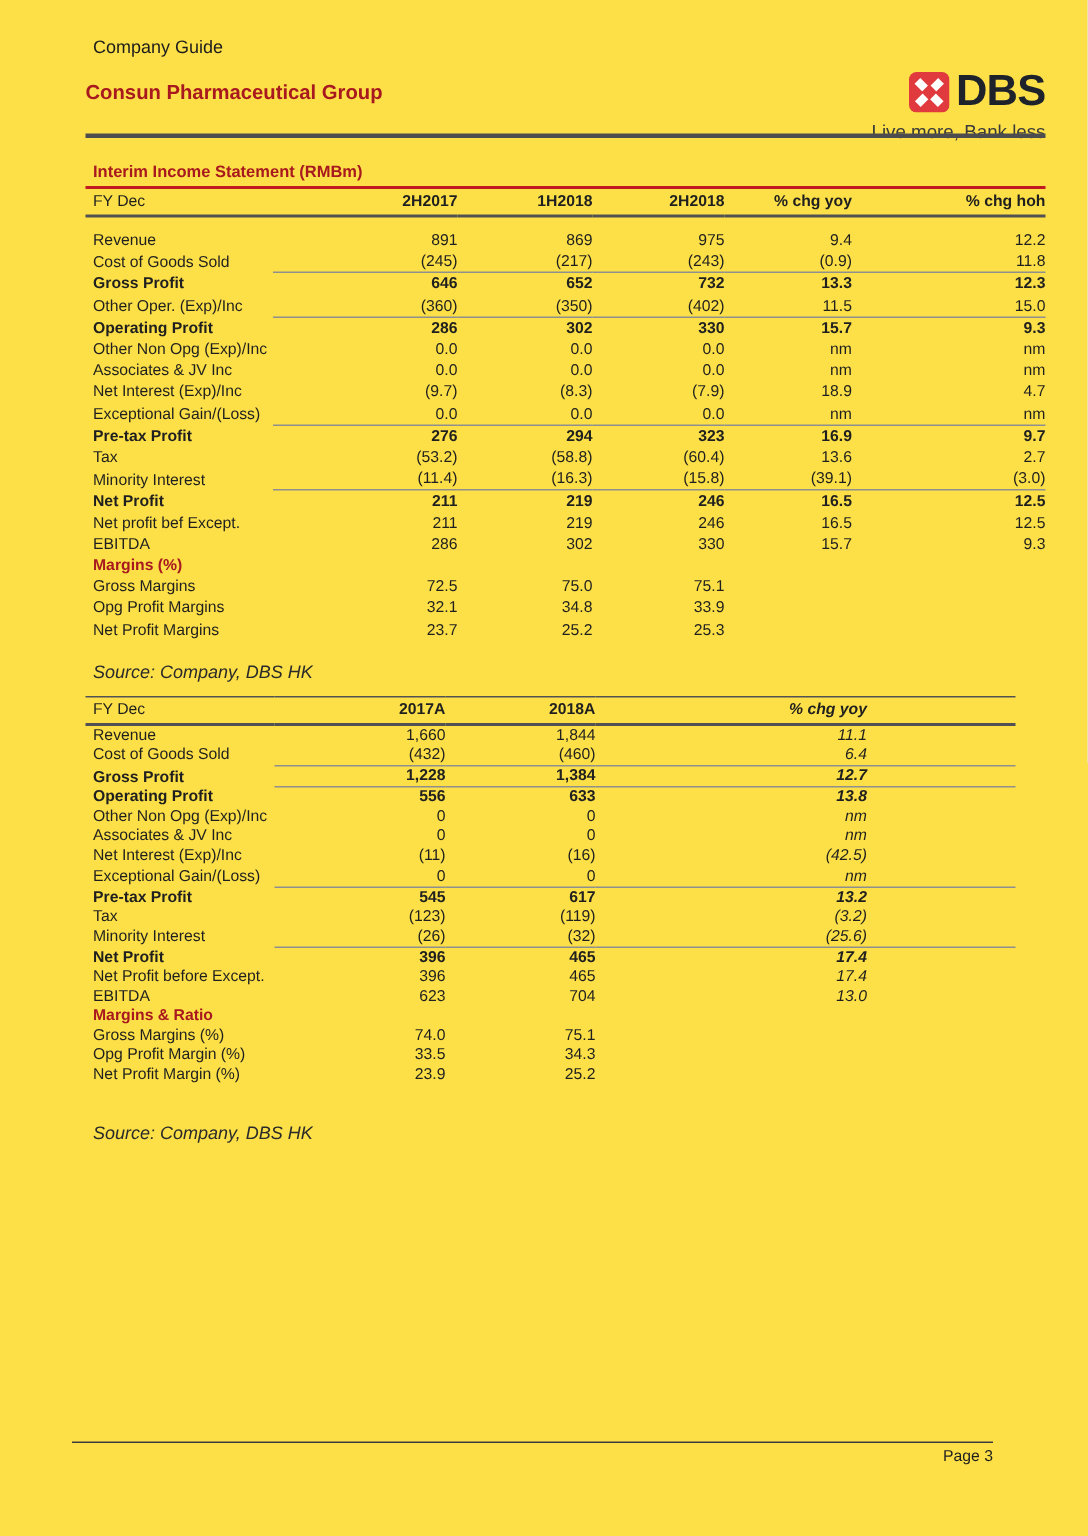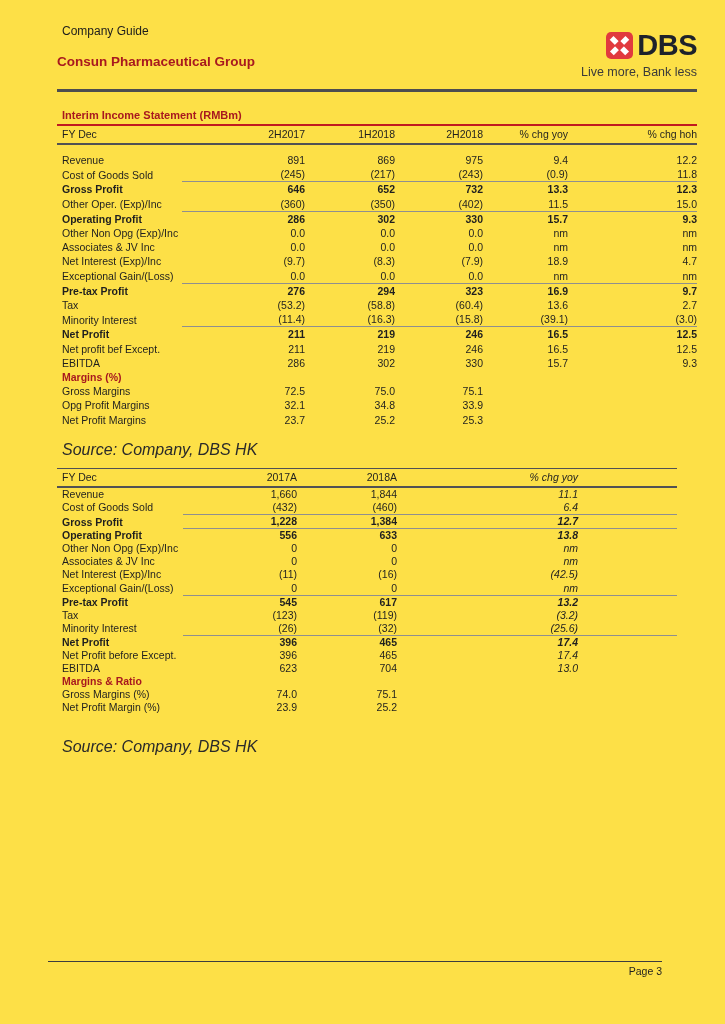--- a/index.html
+++ b/index.html
@@ -10,21 +10,21 @@
     font-family:"Liberation Sans", sans-serif;
     overflow:hidden;
   }
   
   .header { position:absolute; top:24px; left:57px; width:640px; }
   .eyebrow { font-size:12px; color:#1c1c1c; padding-left:5px; }
   .company-title {
     margin-top:16px; font-size:13.5px; font-weight:700;
     color:var(--accent-red,#a8191f);
   }
-  .brand-block { position:absolute; top:8px; right:0; text-align:left; }
+  .brand-block { position:absolute; top:24px; right:0; text-align:left; }
   .brand-row { display:flex; align-items:center; justify-content:flex-end; gap:4px; }
   .logo-mark { width:27px; height:27px; display:block; }
   .logo-text {
     font-size:29px; font-weight:700; letter-spacing:-0.5px;
     color:#1e222b; line-height:27px;
     font-family:"Liberation Sans", sans-serif;
   }
   .tagline { margin-top:6px; font-size:12.5px; color:#3a3a3a; }
   .header-divider {
     position:absolute; top:89px; left:57px; width:640px; height:3px;
@@ -32,21 +32,21 @@
   }
   
   .content { position:absolute; top:109px; left:57px; width:640px; }
   .section-title {
     font-size:11px; font-weight:700; color:var(--accent-red,#a8191f);
     padding:0 0 3px 5px;
     border-bottom:2.5px solid var(--rule-red,#c01a20);
   }
   table { border-collapse:collapse; table-layout:fixed; font-size:10.5px; }
   th, td { padding:0; vertical-align:bottom; white-space:nowrap; }
-  th { font-weight:400; text-align:right; line-height:16px;
+  th { font-weight:700; text-align:right; line-height:16px;
        border-bottom:2px solid #515153; padding-bottom:1px; }
   th.lbl { text-align:left; font-weight:400; padding-left:5px; }
   td { text-align:right; }
   td.lbl { text-align:left; padding-left:5px; }
   tr.bold td { font-weight:700;margin-left:15px; }
   tr.section td { font-weight:700; color:var(--accent-red,#a8191f); }
   tr.topline td:not(.lbl) { border-top:1px solid #8f8f8f; }
   tr.spacer td { height:9px; line-height:9px; }
   .ital { font-style:italic; }
   
@@ -55,21 +55,21 @@
   .t1 th:nth-child(1){width:125px;} .t1 th:nth-child(2){width:123px;}
   .t1 th:nth-child(3){width:90px;}  .t1 th:nth-child(4){width:88px;padding-left:32px;}
   .t1 th:nth-child(5){width:85px;}  .t1 th:nth-child(6){width:129px;}
   
   .t2 { width:620px; margin-top:2px; }
   .t2 th { border-top:1px solid #515153; }
   .t2 tbody td { line-height:13.1px; }
   .t2 th:nth-child(1){width:126px;} .t2 th:nth-child(2){width:114px;}
   .t2 th:nth-child(3){width:100px;} .t2 th:nth-child(4){width:280px;}
   .t2 th:nth-child(4), .t2 td:nth-child(4) { padding-right:99px; }
-  .source { font-size:16px; font-style:italic; color:#2a2a2a; padding-left:5px; }
+  .source { font-size:12px; font-style:italic; color:#2a2a2a; padding-left:5px; }
   .src-1 { margin-top:14px; margin-bottom:9px; }
   .src-2 { margin-top:24px; }
   .sec-2 .section-title { padding-left:10px; }
   
   .footer {
     position:absolute; top:961px; left:48px; width:614px;
     border-top:1.5px solid #3c3c3e;
   }
   .page-num { margin-top:3px; text-align:right; font-size:10.5px; color:#1f1f1f; }
 </style>
@@ -369,20 +369,26 @@
             <tr class="section">
               <td colspan="4" class="lbl">Margins &amp; Ratio</td>
             </tr>
             <tr>
               <td class="lbl">Gross Margins (%)</td>
               <td>74.0</td>
               <td>75.1</td>
               <td class="ital"></td>
             </tr>
             <tr>
+              <td class="lbl">Opg Profit Margin (%)</td>
+              <td>33.5</td>
+              <td>34.3</td>
+              <td class="ital"></td>
+            </tr>
+            <tr>
               <td class="lbl">Net Profit Margin (%)</td>
               <td>23.9</td>
               <td>25.2</td>
               <td class="ital"></td>
             </tr>
           </tbody>
         </table>
       <div class="source src-2">Source: Company, DBS HK</div>
     </section>
 

